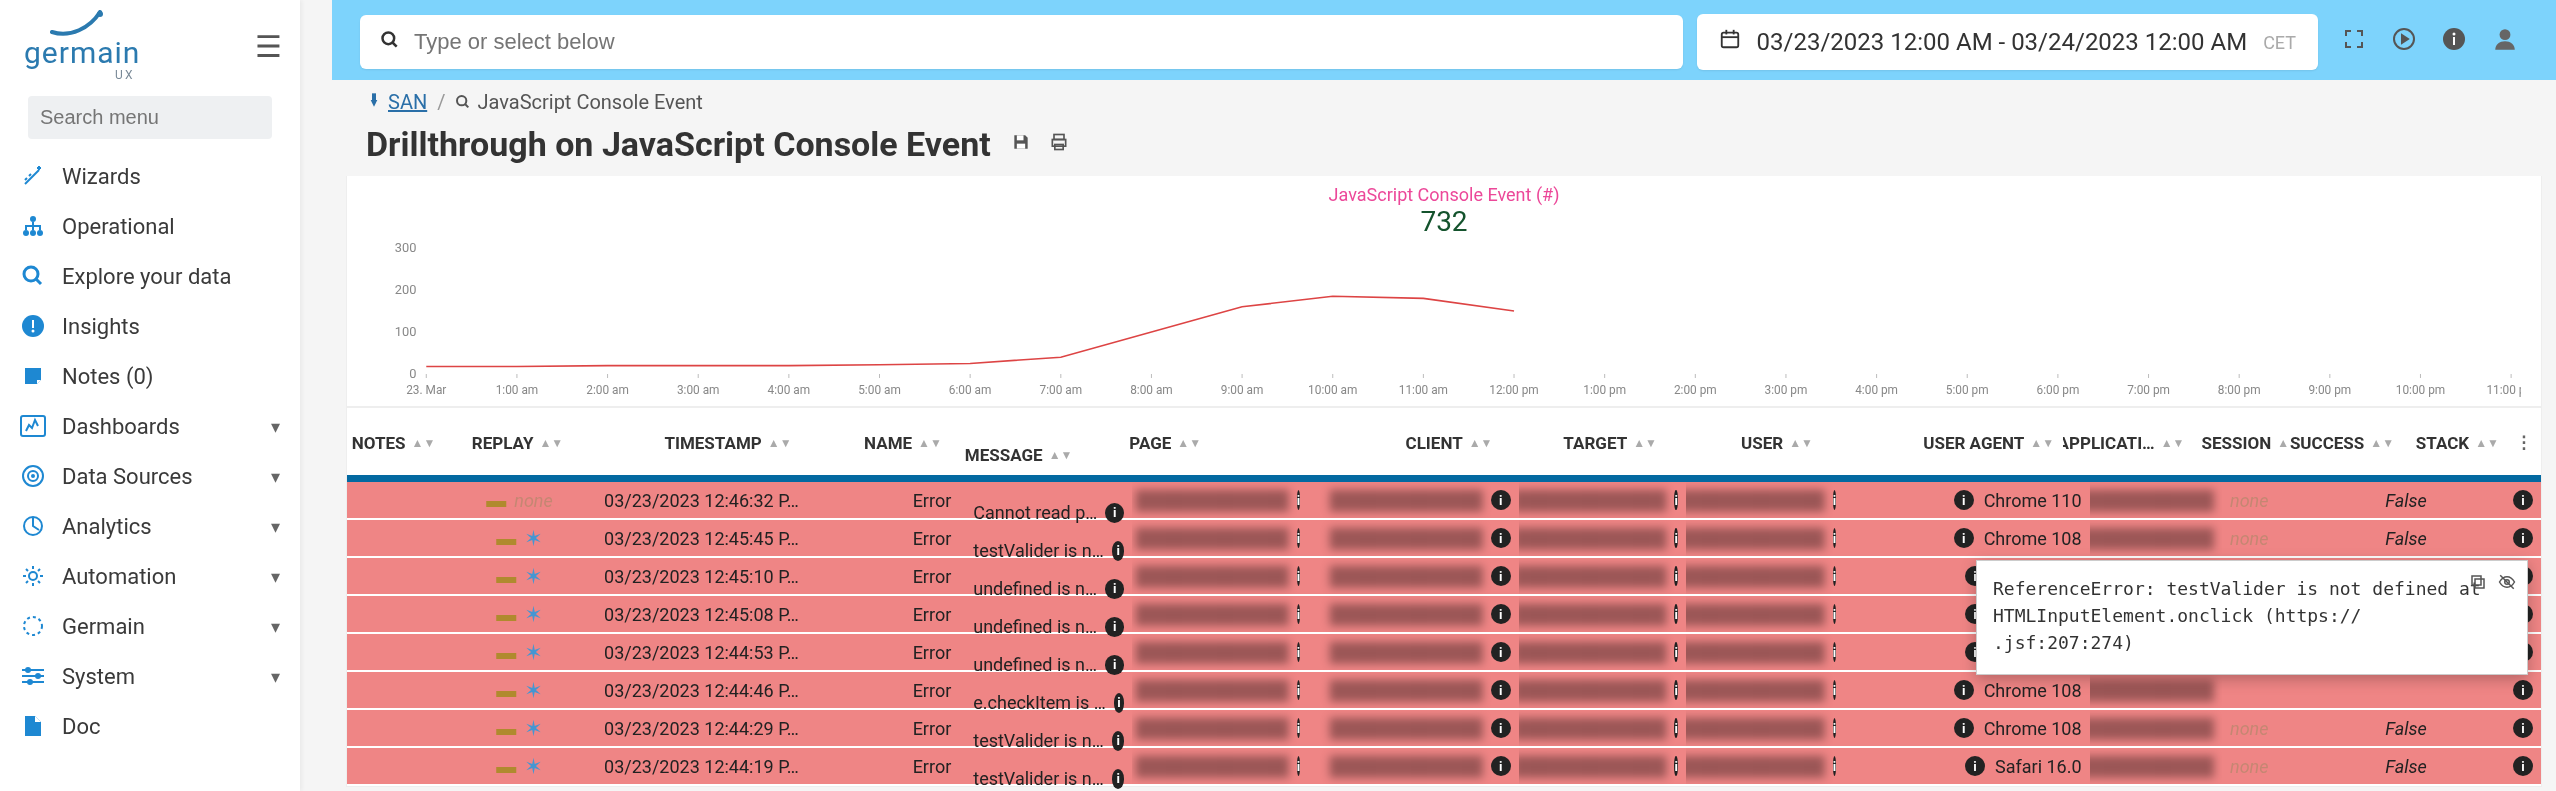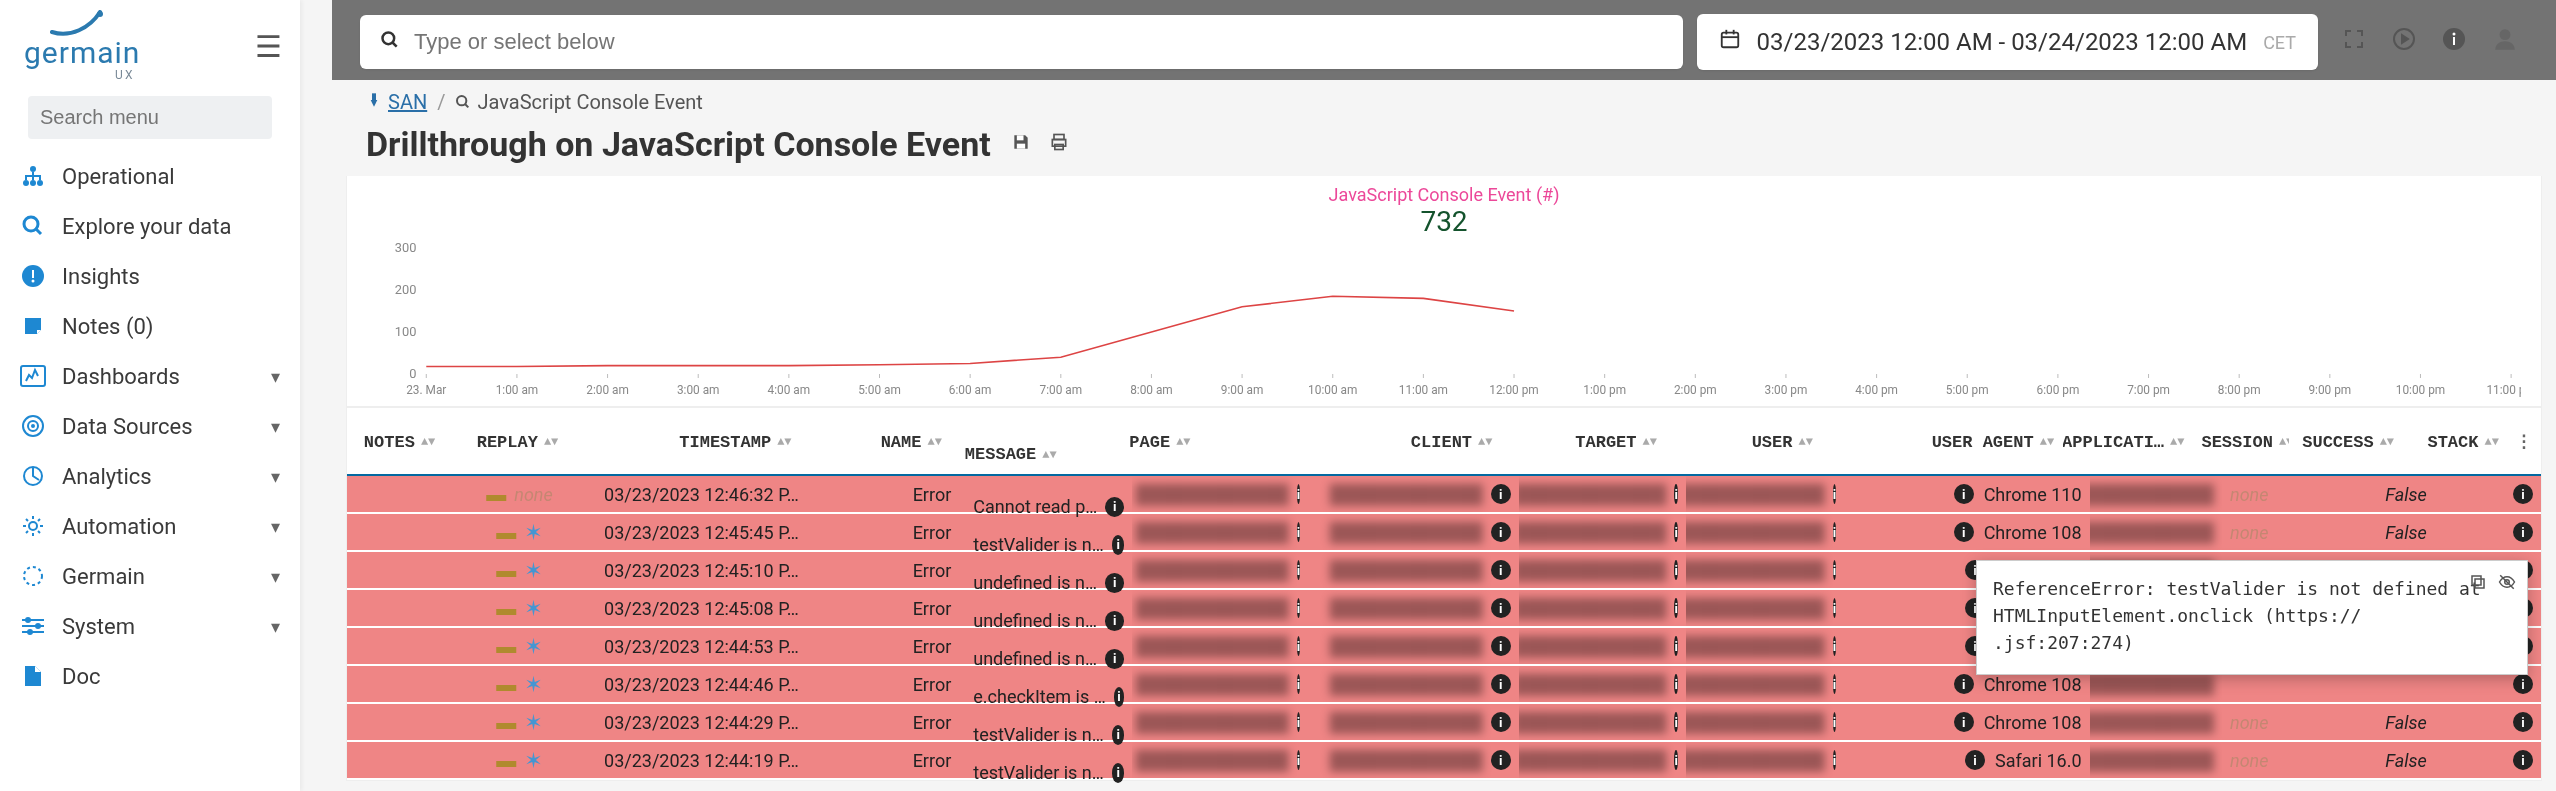--- a/index.html
+++ b/index.html
@@ -15,42 +15,42 @@
   .hamburger { font-size:30px; color:#555; cursor:pointer; }
   .search-menu { margin:8px 28px; }
   .search-menu input { width:100%; padding:10px 12px; border:none; background:#eef0f2; border-radius:4px; font-size:20px; color:#666; }
   .nav { display:flex; flex-direction:column; padding:4px 0; }
   .nav-item { display:flex; align-items:center; padding:12px 20px; font-size:22px; color:#3a3a3a; cursor:pointer; gap:16px; }
   .nav-icon { width:26px; height:26px; display:flex; align-items:center; justify-content:center; color:#1e88d2; flex:0 0 26px; }
   .nav-label { flex:1; }
   .chevron { color:#666; font-size:18px; }
   
   .main { flex:1; display:flex; flex-direction:column; min-width:0; }
-  .topbar { display:flex; align-items:center; gap:14px; padding:14px 28px 10px 28px; background:#737373; }
+  .topbar { display:flex; align-items:center; gap:14px; padding:14px 28px 10px 28px; background:#7dd3fc; }
   .searchbox { flex:1; background:#fff; border-radius:6px; display:flex; align-items:center; padding:14px 20px; box-shadow:0 1px 2px rgba(0,0,0,0.08); }
   .searchbox .sicon { font-size:22px; color:#333; margin-right:14px; }
   .searchbox input { border:none; outline:none; font-size:22px; width:100%; color:#777; background:transparent; }
   .datebox { background:#fff; border-radius:6px; padding:14px 22px; display:flex; align-items:center; gap:16px; font-size:24px; color:#333; box-shadow:0 1px 2px rgba(0,0,0,0.08); }
   .datebox .tz { color:#aaa; font-size:18px; }
   .top-icons { display:flex; align-items:center; gap:26px; font-size:26px; color:#555; padding:0 10px; }
   .crumbs { padding:10px 34px 4px 34px; font-size:20px; color:#555; display:flex; align-items:center; gap:10px; }
   .crumbs a { color:#2a6fa8; text-decoration:underline; display:flex; align-items:center; gap:6px; }
   .crumbs .sep { color:#999; }
   .crumbs .cur { color:#555; display:flex; align-items:center; gap:6px;}
   .title-row { padding:6px 34px 12px 34px; display:flex; align-items:center; gap:20px; }
   .page-title { font-size:34px; font-weight:700; color:#333; }
   .title-icons { display:flex; gap:18px; color:#555; font-size:22px; }
   
   .chart-area { background:#fff; margin:0 14px; border:1px solid #eee; border-top:none; padding:8px 20px 4px 20px; position:relative; }
   .chart-title { text-align:center; font-size:18px; color:#ec4899; }
   .chart-value { text-align:center; font-size:28px; color:#14532d; margin-bottom:4px;}
   .chart-svg { width:100%; height:160px; display:block; }
   
   .table-wrap { margin:0 14px; background:#fff; border:1px solid #eee; position:relative; }
-  .thead { display:flex; border-bottom:2px solid #0369a1; background:#fff; font-size:17px; font-weight:700; color:#333;font-family:Liberation Mono, monospace; }
+  .thead { display:flex; border-bottom:7px solid #0369a1; background:#fff; font-size:17px; font-weight:700; color:#333; }
   .th { padding:12px 8px 10px 8px; display:flex; align-items:center; gap:6px; border-left:1px solid rgba(0,0,0,0); white-space:nowrap; overflow:hidden; }
   .th .sort { color:#aaa; font-size:12px; }
   .th.right { justify-content:flex-end; }
   .resize-btn { width:40px; display:flex; align-items:center; justify-content:center; color:#666; }
   .row { display:flex; background:#ef8585; border-bottom:2px solid #fff; font-size:18px; color:#222; height:38px; align-items:center; }
   .cell { padding:0 8px; overflow:hidden; white-space:nowrap; text-overflow:ellipsis; display:flex; align-items:center; gap:8px; height:100%; }
   .pill-dark { width:20px; height:20px; border-radius:50%; background:#222; color:#fff; display:inline-flex; align-items:center; justify-content:center; font-size:13px; font-weight:700; }
   .blur { filter: blur(4px); color:rgba(0,0,0,0.35); }
   .rep-icon { color:#b08a2e; font-size:20px; }
   .rep-star { color:#4496d2; font-size:22px; }
@@ -84,20 +84,29 @@
         </svg>
         <span class="brand-text">germain</span>
         <span class="brand-sub">UX</span>
       </div>
       <span class="hamburger">☰</span>
     </div>
     <div class="search-menu">
       <input type="text" placeholder="Search menu" style="">
     </div>
     <nav class="nav" id="nav">
+        <div class="nav-item">
+          <span class="nav-icon">
+            <svg width="24" height="24" viewBox="0 0 24 24" fill="none" stroke="#1e88d2" stroke-width="2">
+              <path d="M4 20L18 6"></path>
+              <path d="M18 2v4M16 4h4M6 14l-2 2M10 10l-2 2"></path>
+            </svg>
+          </span>
+          <span class="nav-label">Wizards</span>
+        </div>
         <div class="nav-item">
           <span class="nav-icon">
             <svg width="24" height="24" viewBox="0 0 24 24" fill="#1e88d2">
               <circle cx="12" cy="5" r="3"></circle>
               <circle cx="5" cy="19" r="3"></circle>
               <circle cx="12" cy="19" r="3"></circle>
               <circle cx="19" cy="19" r="3"></circle>
               <path d="M12 8v4M12 12H5v4M12 12v4M12 12h7v4" stroke="#1e88d2" stroke-width="2" fill="none"></path>
             </svg>
           </span>

